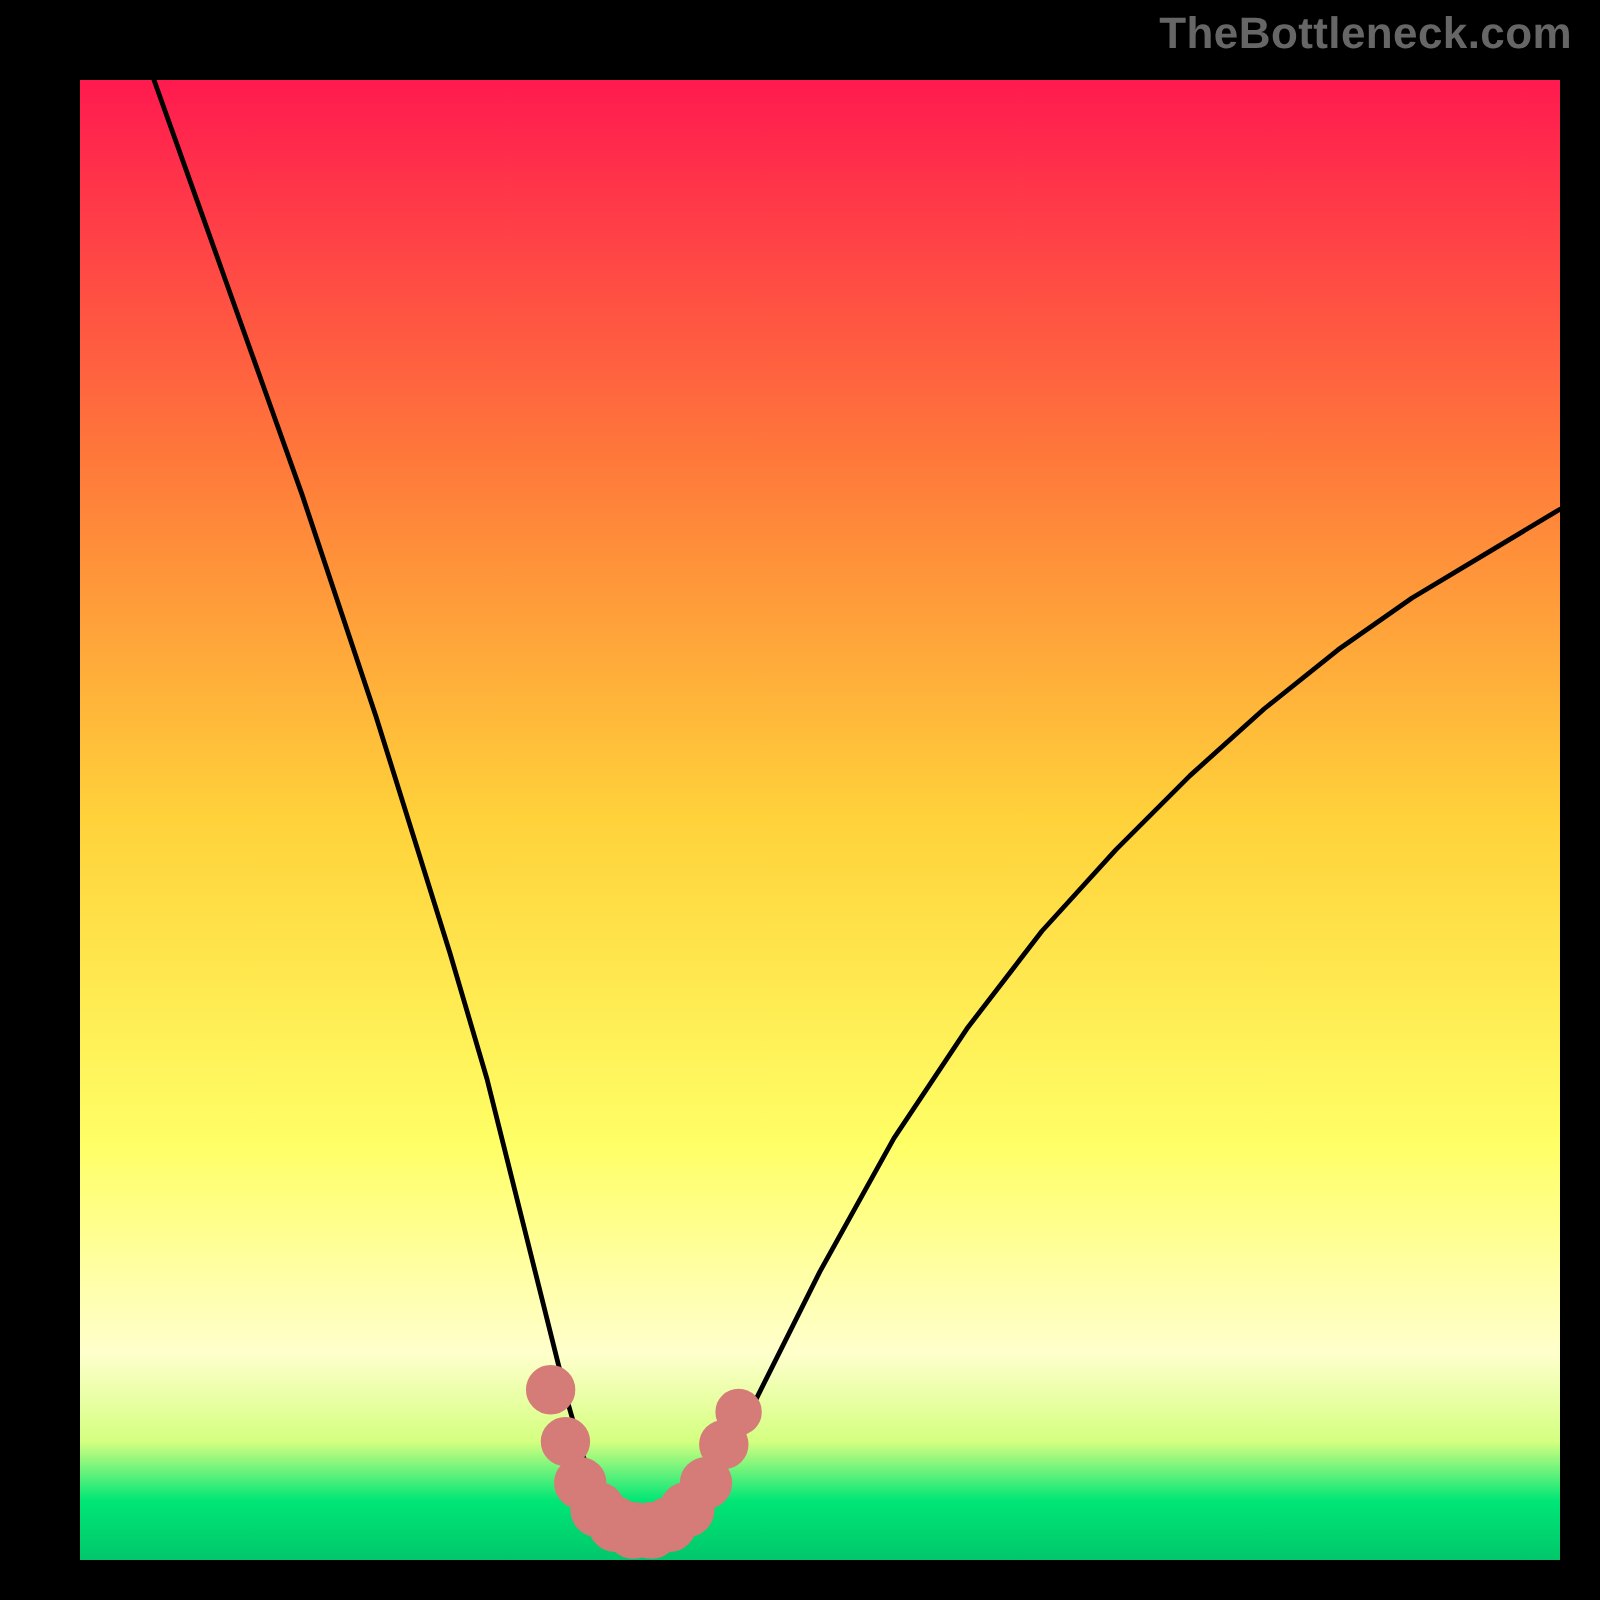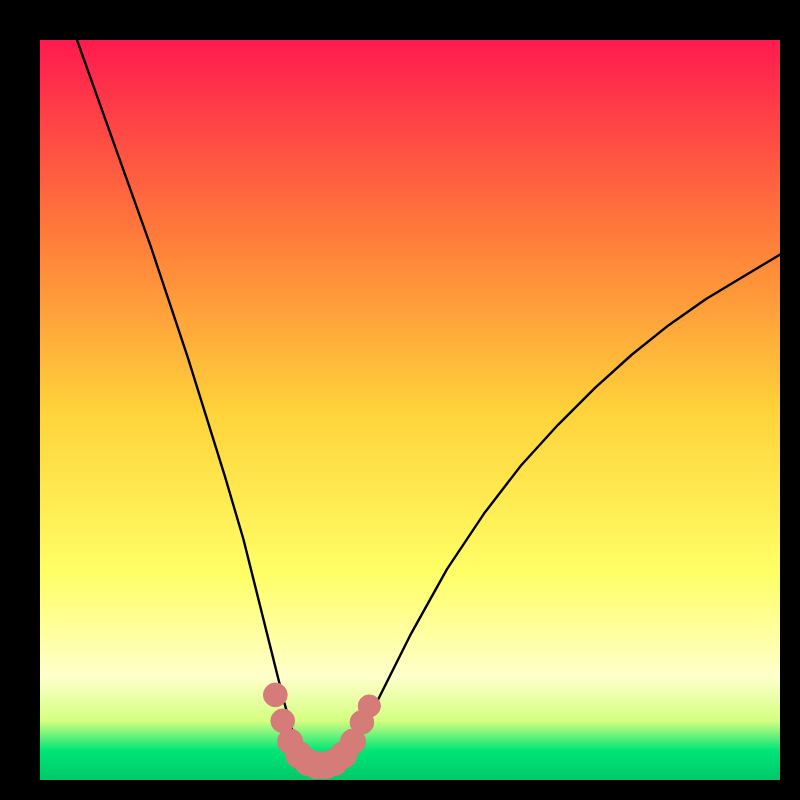--- a/index.html
+++ b/index.html
@@ -36,20 +36,21 @@
   }
   svg {
     display: block;
   }
 </style>
 </head>
 <body>
 
 <div class="frame">
 
+  <div class="watermark">TheBottleneck.com</div>
 
   <div class="plot">
     <svg id="chart-svg" width="740" height="740" viewBox="0 0 740 740">
       <defs>
         <linearGradient id="bg-grad" x1="0" y1="0" x2="0" y2="1">
           <stop id="g0" offset="0%" stop-color="#ff1a4f"></stop>
           <stop id="g1" offset="26%" stop-color="#ff7a3a"></stop>
           <stop id="g2" offset="50%" stop-color="#ffd23a"></stop>
           <stop id="g3" offset="72%" stop-color="#ffff66"></stop>
           <stop id="g4" offset="86%" stop-color="#ffffcc"></stop>

